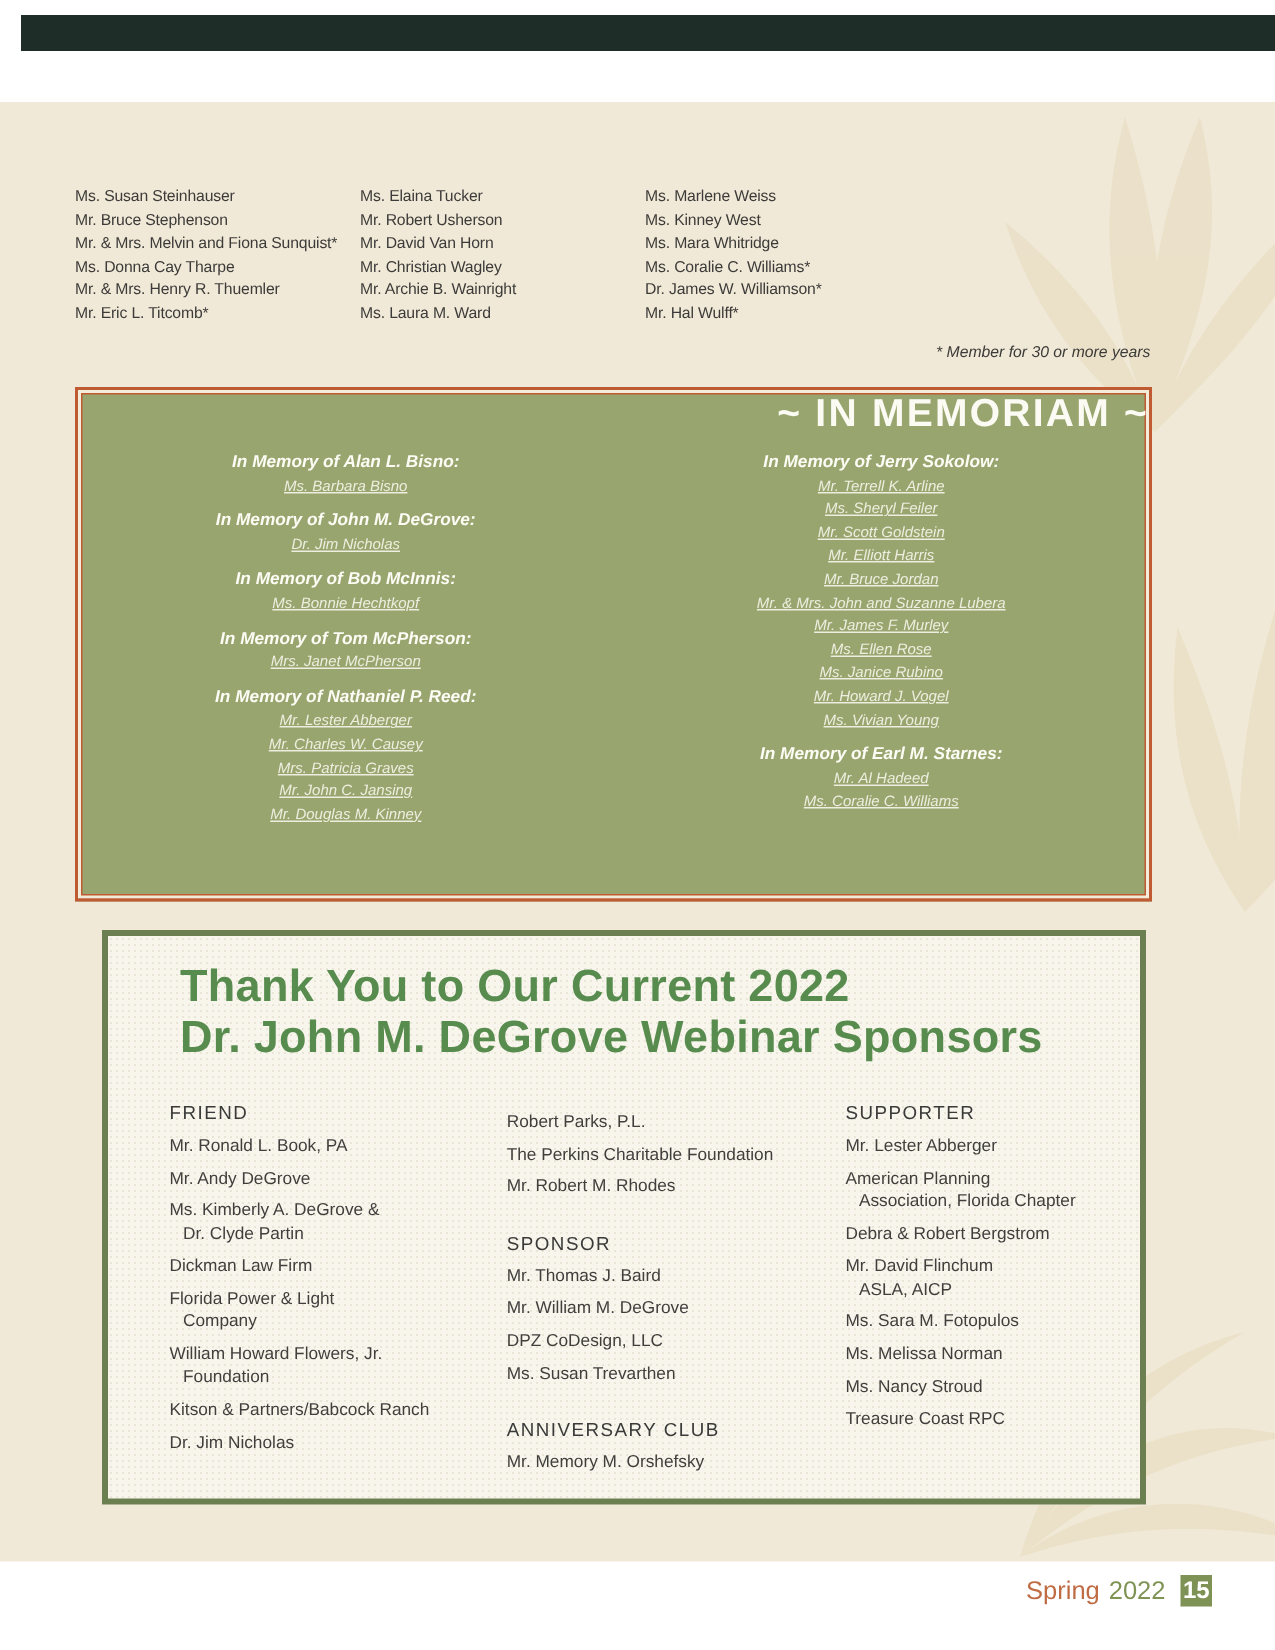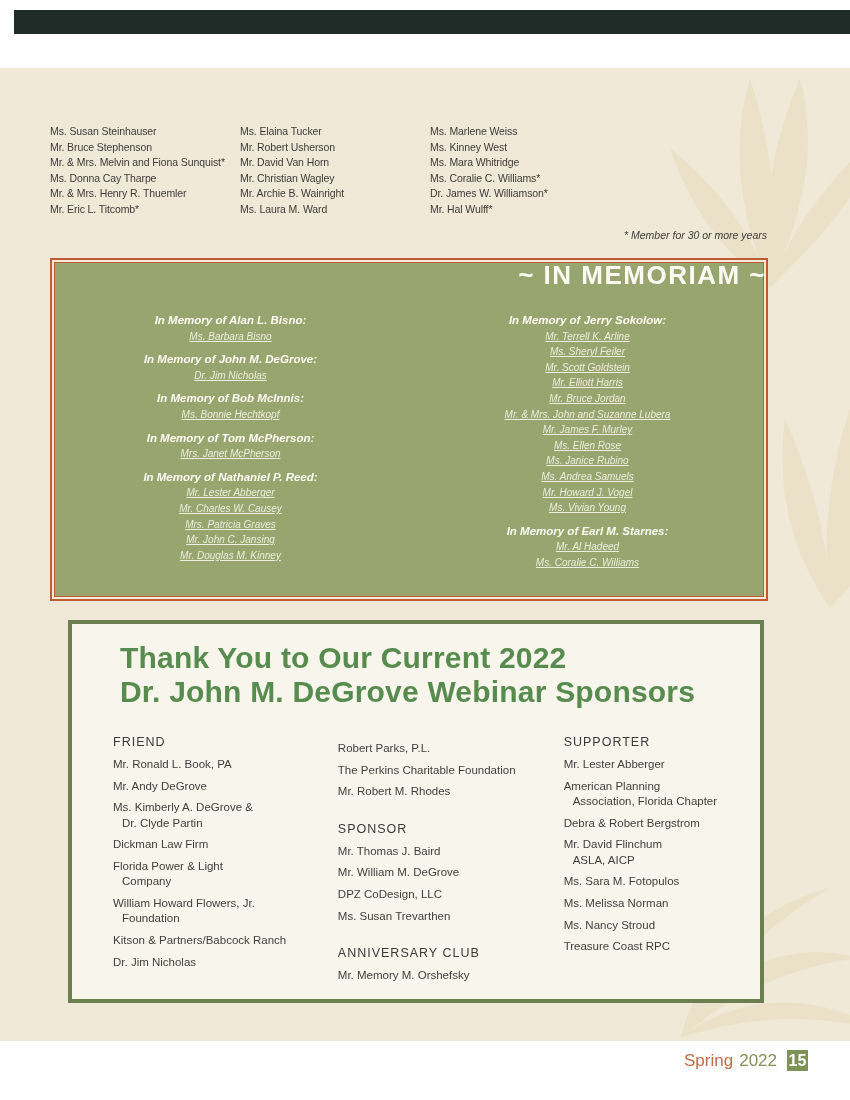--- a/index.html
+++ b/index.html
@@ -18,21 +18,21 @@
   .m-col1{width:190px}.m-col2{width:190px}.m-col3{width:190px}.m-col4{width:170px}
   .footnote{position:absolute;right:83px;top:229px;font-style:italic;font-size:10.5px;color:#3c3b39;}
 
   
   .memoriam{
     position:absolute;left:50px;top:258px;width:718px;height:343px;box-sizing:border-box;
     background:#99a56e;border:2px solid #c05a33;
     box-shadow:inset 0 0 0 2px #f3ecda, inset 0 0 0 3px #c05a33;
   }
   .mem-title{text-align:right;color:#fbfbf4;font-weight:bold;font-size:26px;letter-spacing:1.5px;}
-  .mem-cols{display:flex;margin-top:22px;}
+  .mem-cols{display:flex;margin-top:10px;}
   .mem-col{width:50%;text-align:center;}
   .mem-entry{margin-bottom:8px;}
   .mem-heading{font-weight:bold;font-style:italic;color:#fcfcf5;font-size:11.5px;line-height:15.6px;}
   .mem-name{font-style:italic;color:#edeedf;font-size:10px;line-height:15.6px;text-decoration:underline;}
 
   
   .thanks{
     position:absolute;left:68px;top:620px;width:696px;height:383px;box-sizing:border-box;
     background:#f7f5ec;border:4px solid #6b7f50;
     background-image:radial-gradient(#eae6d7 0.5px, transparent 0.6px);
@@ -151,21 +151,20 @@
           <div class="mem-heading">In Memory of Jerry Sokolow:</div>
           <div class="mem-name">Mr. Terrell K. Arline</div>
           <div class="mem-name">Ms. Sheryl Feiler</div>
           <div class="mem-name">Mr. Scott Goldstein</div>
           <div class="mem-name">Mr. Elliott Harris</div>
           <div class="mem-name">Mr. Bruce Jordan</div>
           <div class="mem-name">Mr. &amp; Mrs. John and Suzanne Lubera</div>
           <div class="mem-name">Mr. James F. Murley</div>
           <div class="mem-name">Ms. Ellen Rose</div>
           <div class="mem-name">Ms. Janice Rubino</div>
-          <div class="mem-name">Ms. Andrea Samuels</div>
           <div class="mem-name">Mr. Howard J. Vogel</div>
           <div class="mem-name">Ms. Vivian Young</div>
         </div>
         <div class="mem-entry">
           <div class="mem-heading">In Memory of Earl M. Starnes:</div>
           <div class="mem-name">Mr. Al Hadeed</div>
           <div class="mem-name">Ms. Coralie C. Williams</div>
         </div>
       </div>
     </div>

